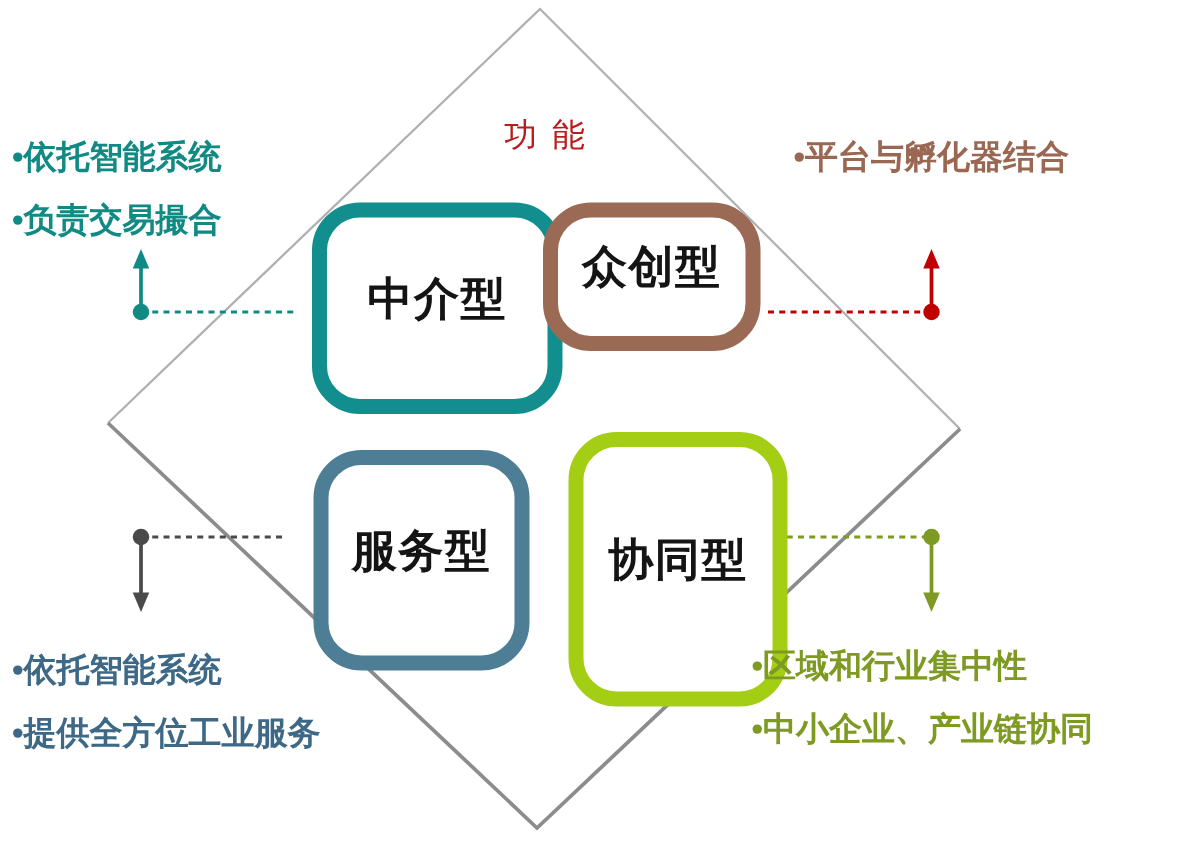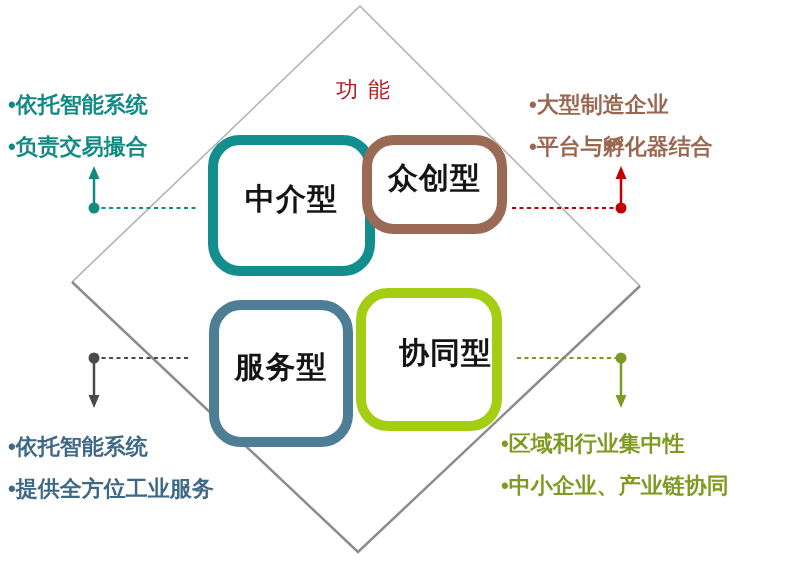--- a/index.html
+++ b/index.html
@@ -23,21 +23,21 @@
     justify-content:center;
     padding-bottom:12px;
     font-size:30px;
     font-weight:bold;
     color:#141414;
     letter-spacing:1px;
   }
   .quad.q-tl{left:208px;top:135px;width:167px;height:141px;}
   .quad.q-tr{left:362px;top:135px;width:145px;height:99px;}
   .quad.q-bl{left:209px;top:288px;width:144px;height:147px;margin-top:12px;}
-  .quad.q-br{left:356px;top:288px;width:146px;height:143px;justify-content:flex-end;}
+  .quad.q-br{left:379px;top:288px;width:146px;height:183px;}
 
   .axis-label{
     position:absolute;
     font-family:"DejaVu Serif", serif;
     font-size:22px;
     color:#b91c1c;
     letter-spacing:10px;
     white-space:nowrap;
     transform:translate(-50%,-50%);
   }
@@ -93,21 +93,20 @@
     <span>协同型</span>
   </div>
 
   <div class="axis-label" style="left:368px;top:90px;">功能</div>
 
   <div class="ann" style="left: 8px; top: 84px; color: rgb(18, 138, 132);">
     <div>•依托智能系统</div>
     <div>•负责交易撮合</div>
   </div>
   <div class="ann" style="left: 529px; top: 84px; color: rgb(154, 104, 82);">
-    <div>•大型制造企业</div>
     <div>•平台与孵化器结合</div>
   </div>
   <div class="ann" style="left: 8px; top: 426px; color: rgb(61, 104, 134);">
     <div>•依托智能系统</div>
     <div>•提供全方位工业服务</div>
   </div>
   <div class="ann" style="left: 501px; top: 423px; color: rgb(126, 154, 34);">
     <div>•区域和行业集中性</div>
     <div>•中小企业、产业链协同</div>
   </div>

